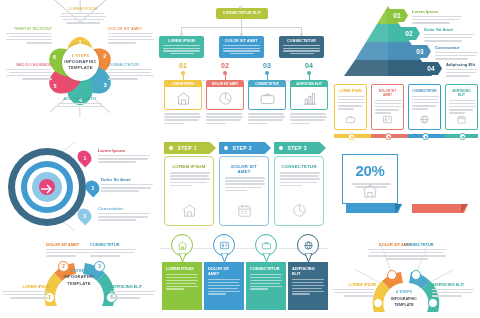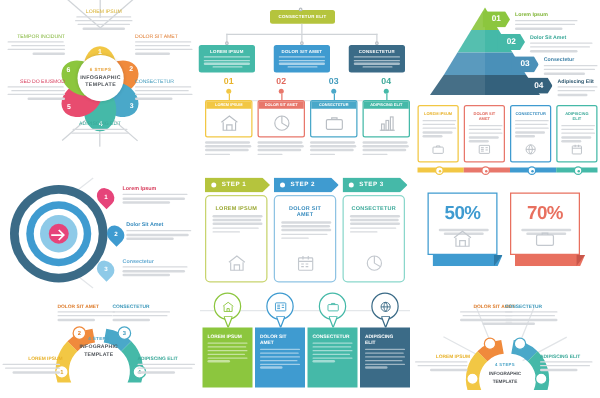--- a/index.html
+++ b/index.html
@@ -582,49 +582,36 @@
           <circle cx="12" cy="12" r="8"></circle>
             <path d="M12 12 L12 4"></path>
             <path d="M12 12 L19 16"></path>
         </svg>
       </div>
     </div>
   </div>
 
   <div class="panel" id="p8">
     <div class="pc" style="left:10px;border-color:#3f9bd0">
-      <div class="pcn" style="color:#3f9bd0">50%</div>
+      <div class="pcn" style="color:#3f9bd0">20%</div>
       <div class="pcd">
         <div class="txtline" style="width:40px;margin-left:1px"></div>
           <div class="txtline" style="width:32px;margin-left:5px"></div>
       </div>
       <div class="pcico">
         <svg width="18" height="18" viewBox="0 0 24 24" fill="none" stroke="#c3c8ce" stroke-width="1.3">
           <path d="M3 11 L12 4 L21 11"></path>
             <path d="M5 11 v9 h14 v-9"></path>
             <path d="M9 20 v-6 h6 v6"></path>
         </svg>
       </div>
     </div>
     <div class="ribbon" style="left:14px;top:58px;width:56px;background:#3f9bd0;clip-path:polygon(0 0,100% 0,93% 100%,0 100%)"></div>
     <div style="position:absolute;left:63px;top:58px;width:7px;height:9px;background:#2e7ba8;clip-path:polygon(0 0,100% 0,0 100%)"></div>
 
-    <div class="pc" style="left:76px;border-color:#e8705f">
-      <div class="pcn" style="color:#e8705f">70%</div>
-      <div class="pcd">
-        <div class="txtline" style="width:40px;margin-left:1px"></div>
-          <div class="txtline" style="width:32px;margin-left:5px"></div>
-      </div>
-      <div class="pcico">
-        <svg width="18" height="18" viewBox="0 0 24 24" fill="none" stroke="#c3c8ce" stroke-width="1.3">
-          <rect x="3" y="8" width="18" height="11" rx="1.5"></rect>
-            <path d="M9 8 V6 h6 v2"></path>
-        </svg>
-      </div>
-    </div>
     <div class="ribbon" style="left:80px;top:58px;width:56px;background:#e8705f;clip-path:polygon(0 0,100% 0,93% 100%,0 100%)"></div>
     <div style="position:absolute;left:129px;top:58px;width:7px;height:9px;background:#c9564a;clip-path:polygon(0 0,100% 0,0 100%)"></div>
   </div>
 
   <div class="panel" id="p9">
     <svg width="156" height="86" viewBox="0 0 156 86" style="position:absolute;left:0;top:0">
       <path d="M44 74 A33 33 0 0 1 52 41 L60 49 A22 22 0 0 0 55 74 Z" fill="#f2c744"></path>
       <path d="M52 41 A33 33 0 0 1 72 31 L74 42 A22 22 0 0 0 60 49 Z" fill="#f08a3c"></path>
       <path d="M83 31 A33 33 0 0 1 103 41 L95 49 A22 22 0 0 0 81 42 Z" fill="#4aa8c9"></path>
       <path d="M103 41 A33 33 0 0 1 111 74 L100 74 A22 22 0 0 0 95 49 Z" fill="#45b9a8"></path>

